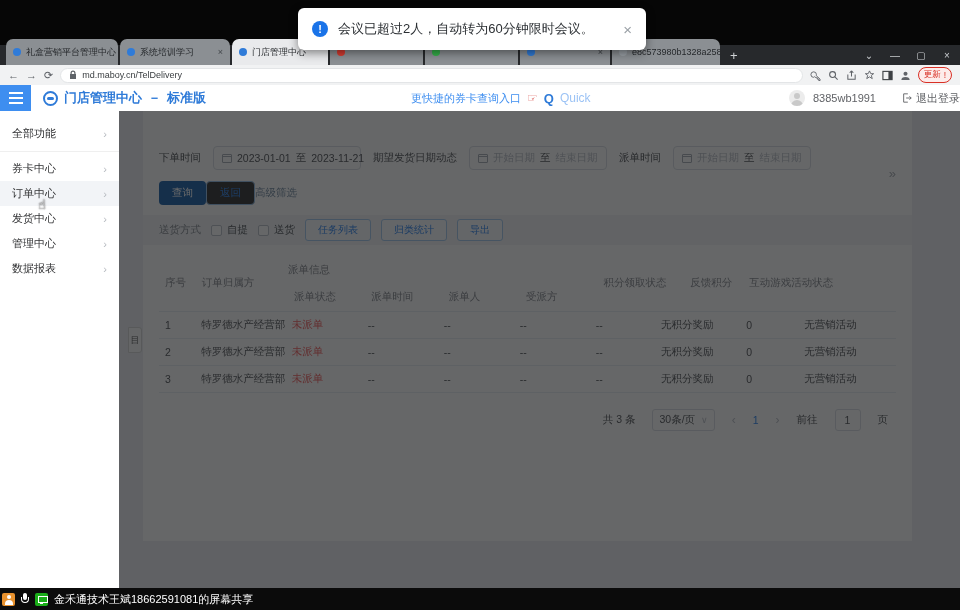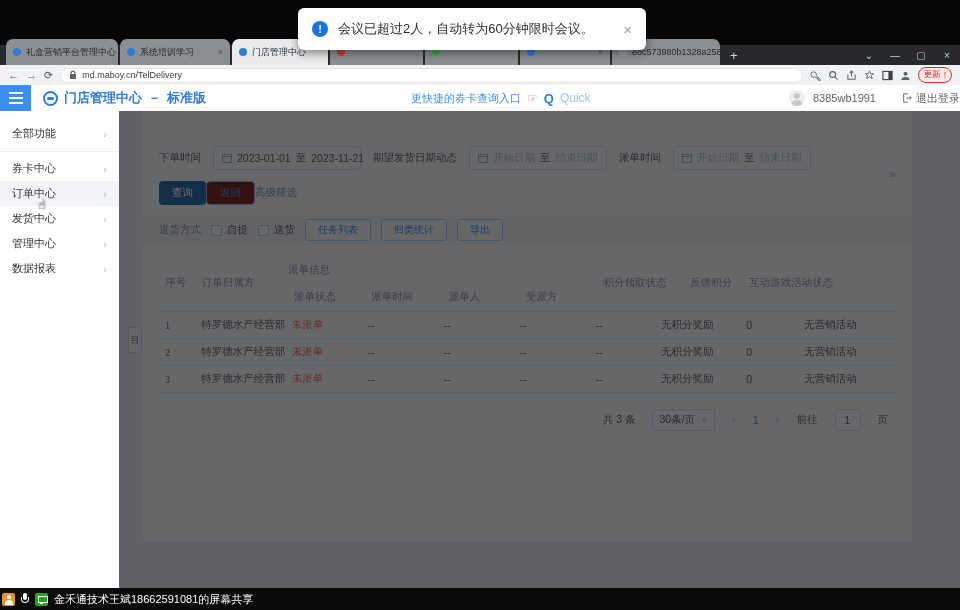--- a/index.html
+++ b/index.html
@@ -73,35 +73,35 @@
   .datebox { height:24px; border:1px solid #dcdfe6; border-radius:4px; display:flex; align-items:center;
              gap:5px; padding:0 8px; font-size:10.5px; color:#606266; white-space:nowrap; background:#fff; }
   .datebox .ph { color:#c0c4cc; }
   .cal { width:10px; height:9px; border:1px solid #adb2ba; border-radius:1px; position:relative; flex:none; }
   .cal::before { content:""; position:absolute; top:1.5px; left:0; right:0; border-top:1px solid #adb2ba; }
 
   .actions { display:flex; align-items:center; margin-top:10px; }
   .btn-primary { height:24px; padding:0 13px; background:#2b6cb0; color:#fff; font-size:10.5px;
                  border-radius:4px; display:flex; align-items:center; }
   .btn-plain { height:24px; padding:0 13px; border:1px solid #9cc3ea; color:#3e8ef0; font-size:10.5px;
-               border-radius:4px; display:flex; align-items:center; background:#7f1d1d; }
+               border-radius:4px; display:flex; align-items:center; background:#404040; }
   .link-adv { color:#7d93a8; font-size:10.5px; }
 
   .toolbar { margin:10px -16px 0; height:30px; background:#f3f5f8; display:flex; align-items:center;
              gap:10px; padding:0 16px; font-size:10.5px; }
   .tb-label { color:#909399;font-family:Liberation Serif, serif; }
   .cbx { display:flex; align-items:center; gap:5px; color:#606266; }
   .cbx .box { width:11px; height:11px; border:1px solid #c0c4cc; border-radius:2px; background:#fff; }
   .btn-mini { height:22px; padding:0 12px; border:1px solid #aacdf0; color:#3e8ef0; background:#fafcff;
               border-radius:3px; font-size:10px; display:flex; align-items:center; }
   .btn-mini:first-of-type { margin-left:8px; }
 
   .thead { display:flex; margin-top:10px; color:#909399; font-size:10.5px; border-bottom:1px solid #ebeef5; }
   .th { display:flex; align-items:center; padding-left:6px; height:56px; }
-  .c0{width:5%;font-family:Liberation Serif, serif;} .c1{width:12.5%;} .cg{width:42%;} .c6{width:9%;} .c7{width:10%;} .c8{width:8%;margin-left:13px;} .c9{width:13.5%;}
+  .c0{width:5%;} .c1{width:12.5%;} .cg{width:42%;} .c6{width:9%;} .c7{width:10%;} .c8{width:8%;margin-left:13px;} .c9{width:13.5%;}
   .cg { display:flex; flex-direction:column; }
   .g-title { height:28px; line-height:28px; text-align:left; }
   .g-cols { display:flex; height:28px; }
   .g-cols span { width:25%; display:flex; align-items:center; padding-left:6px; }
   .tr { display:flex; height:27px; align-items:center; font-size:10.5px; color:#606266; border-bottom:1px solid #ebeef5; }
   .td { padding-left:6px; overflow:hidden; white-space:nowrap; }
   .s { width:10.5%; }
   .red { color:#f56c6c; }
 
   .pagination { display:flex; align-items:center; justify-content:flex-end; gap:17px; margin-top:16px;

